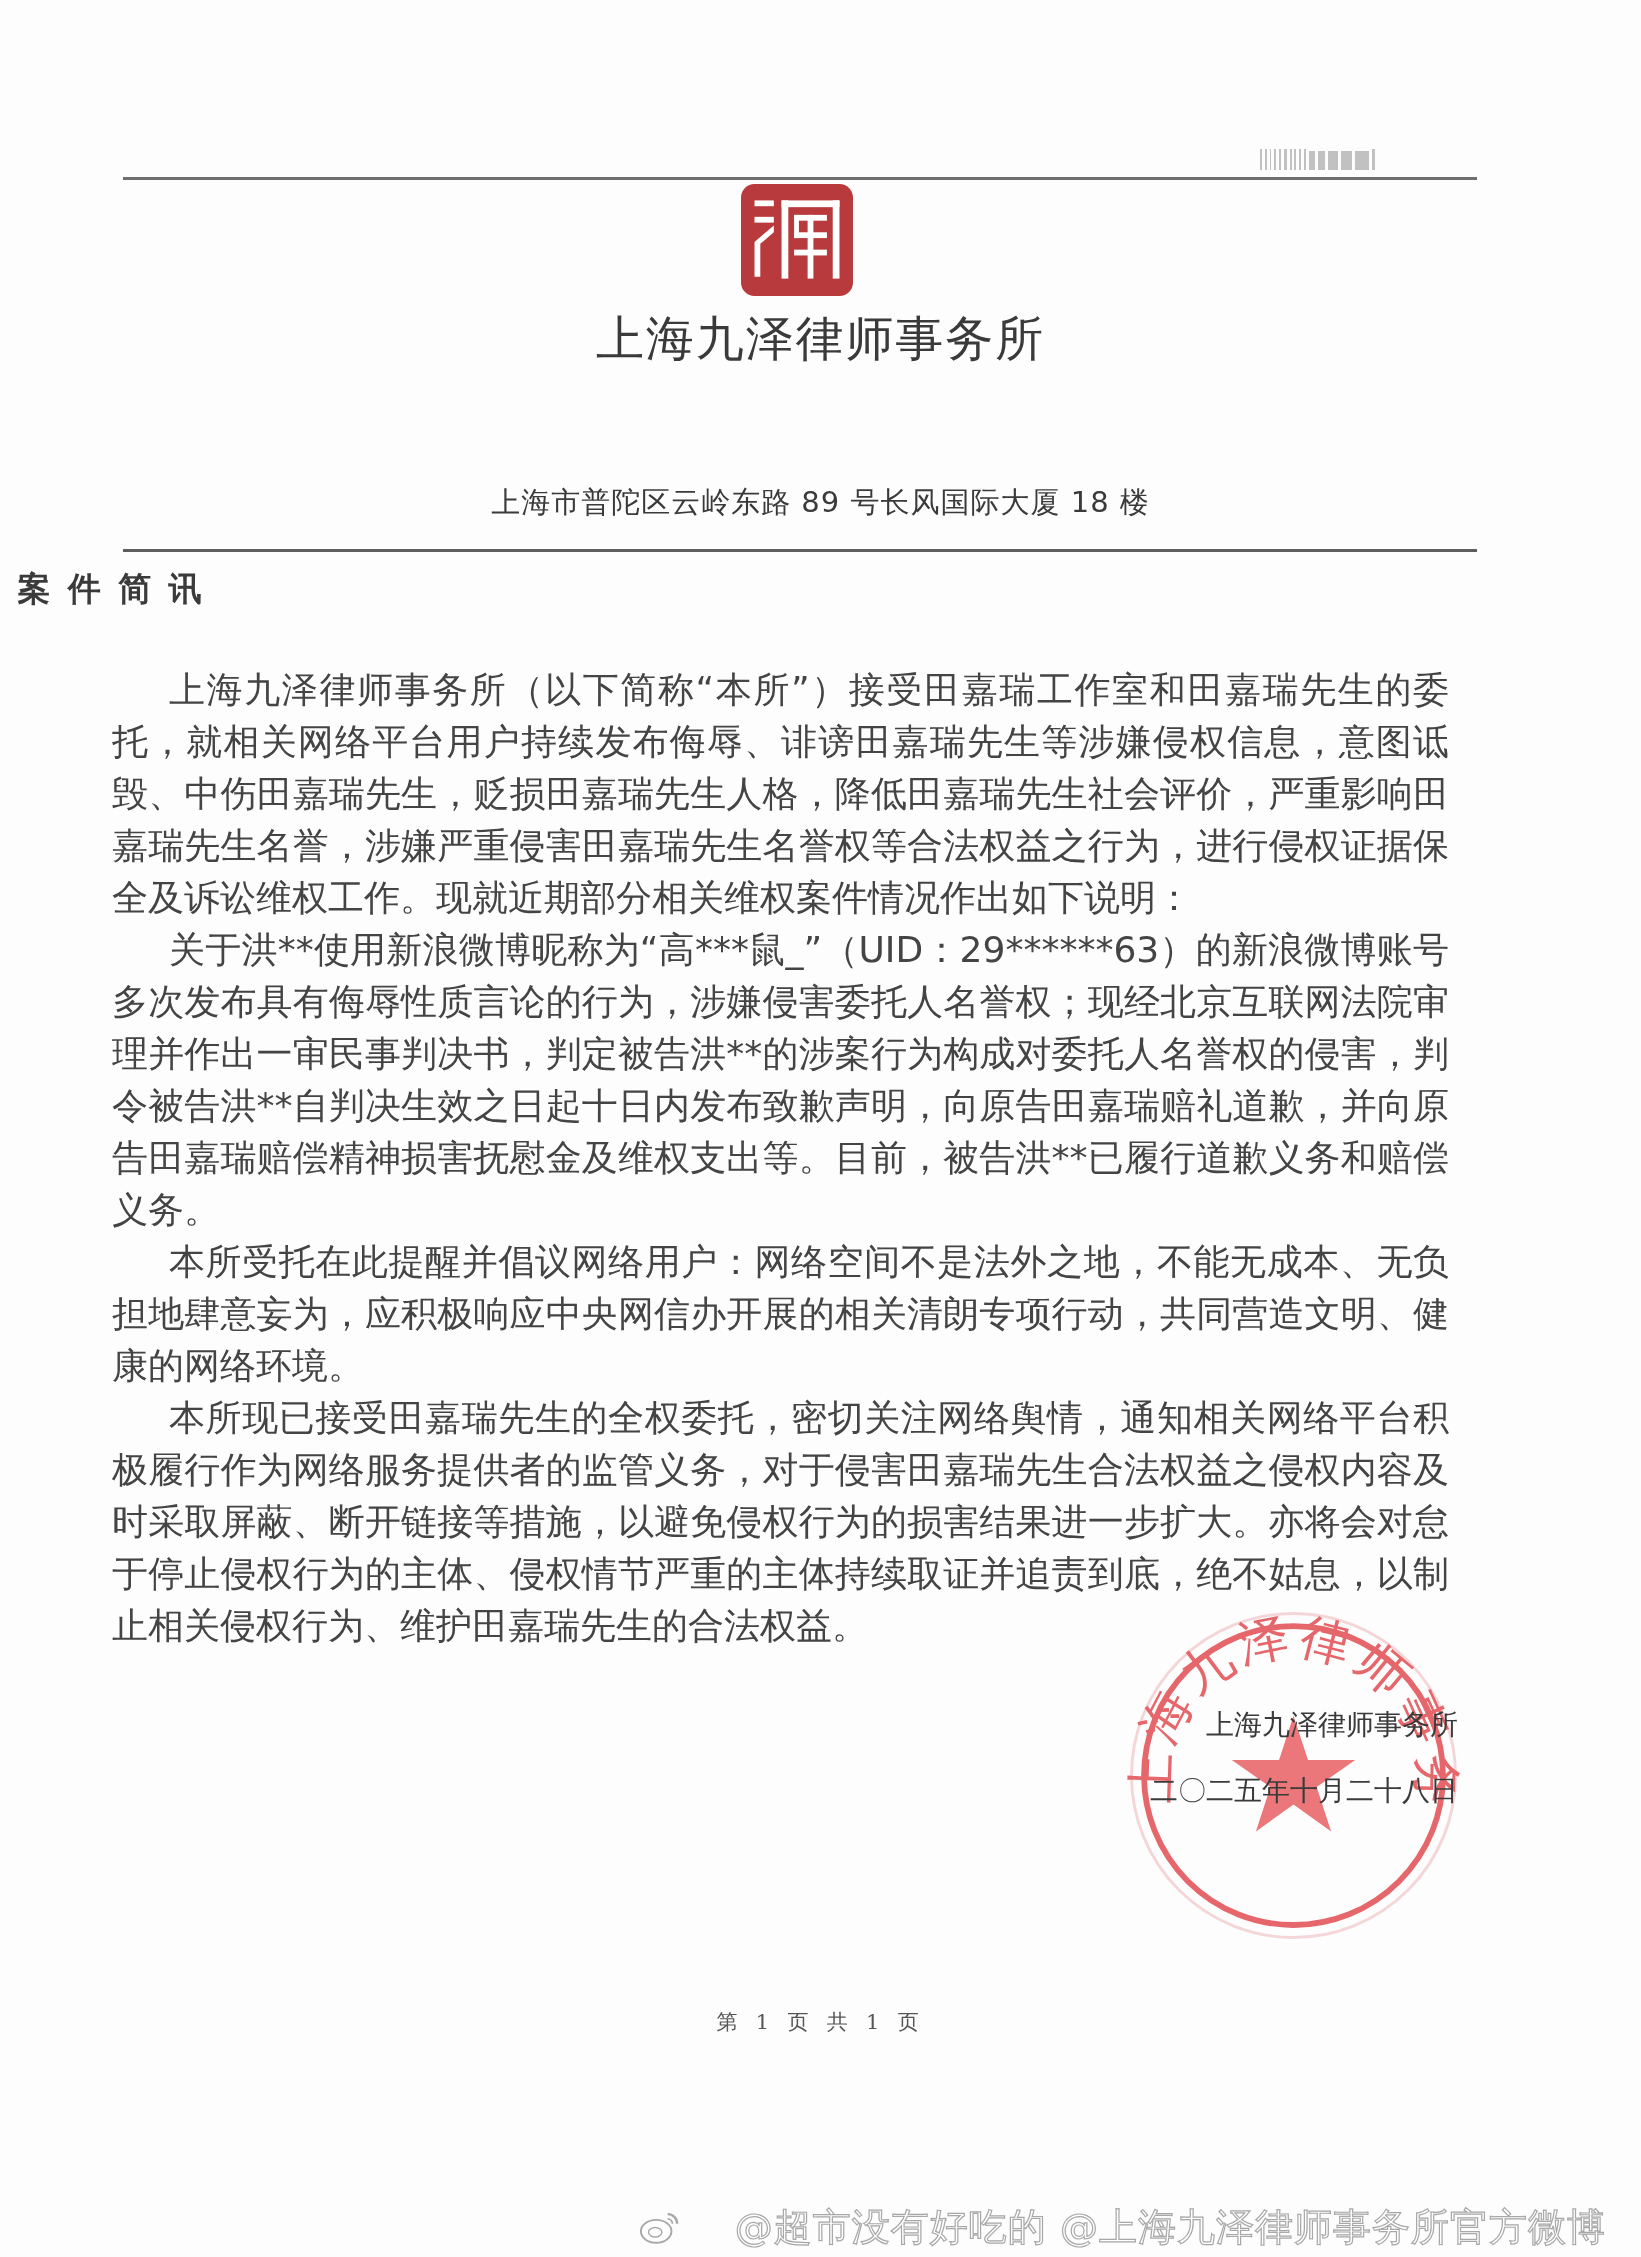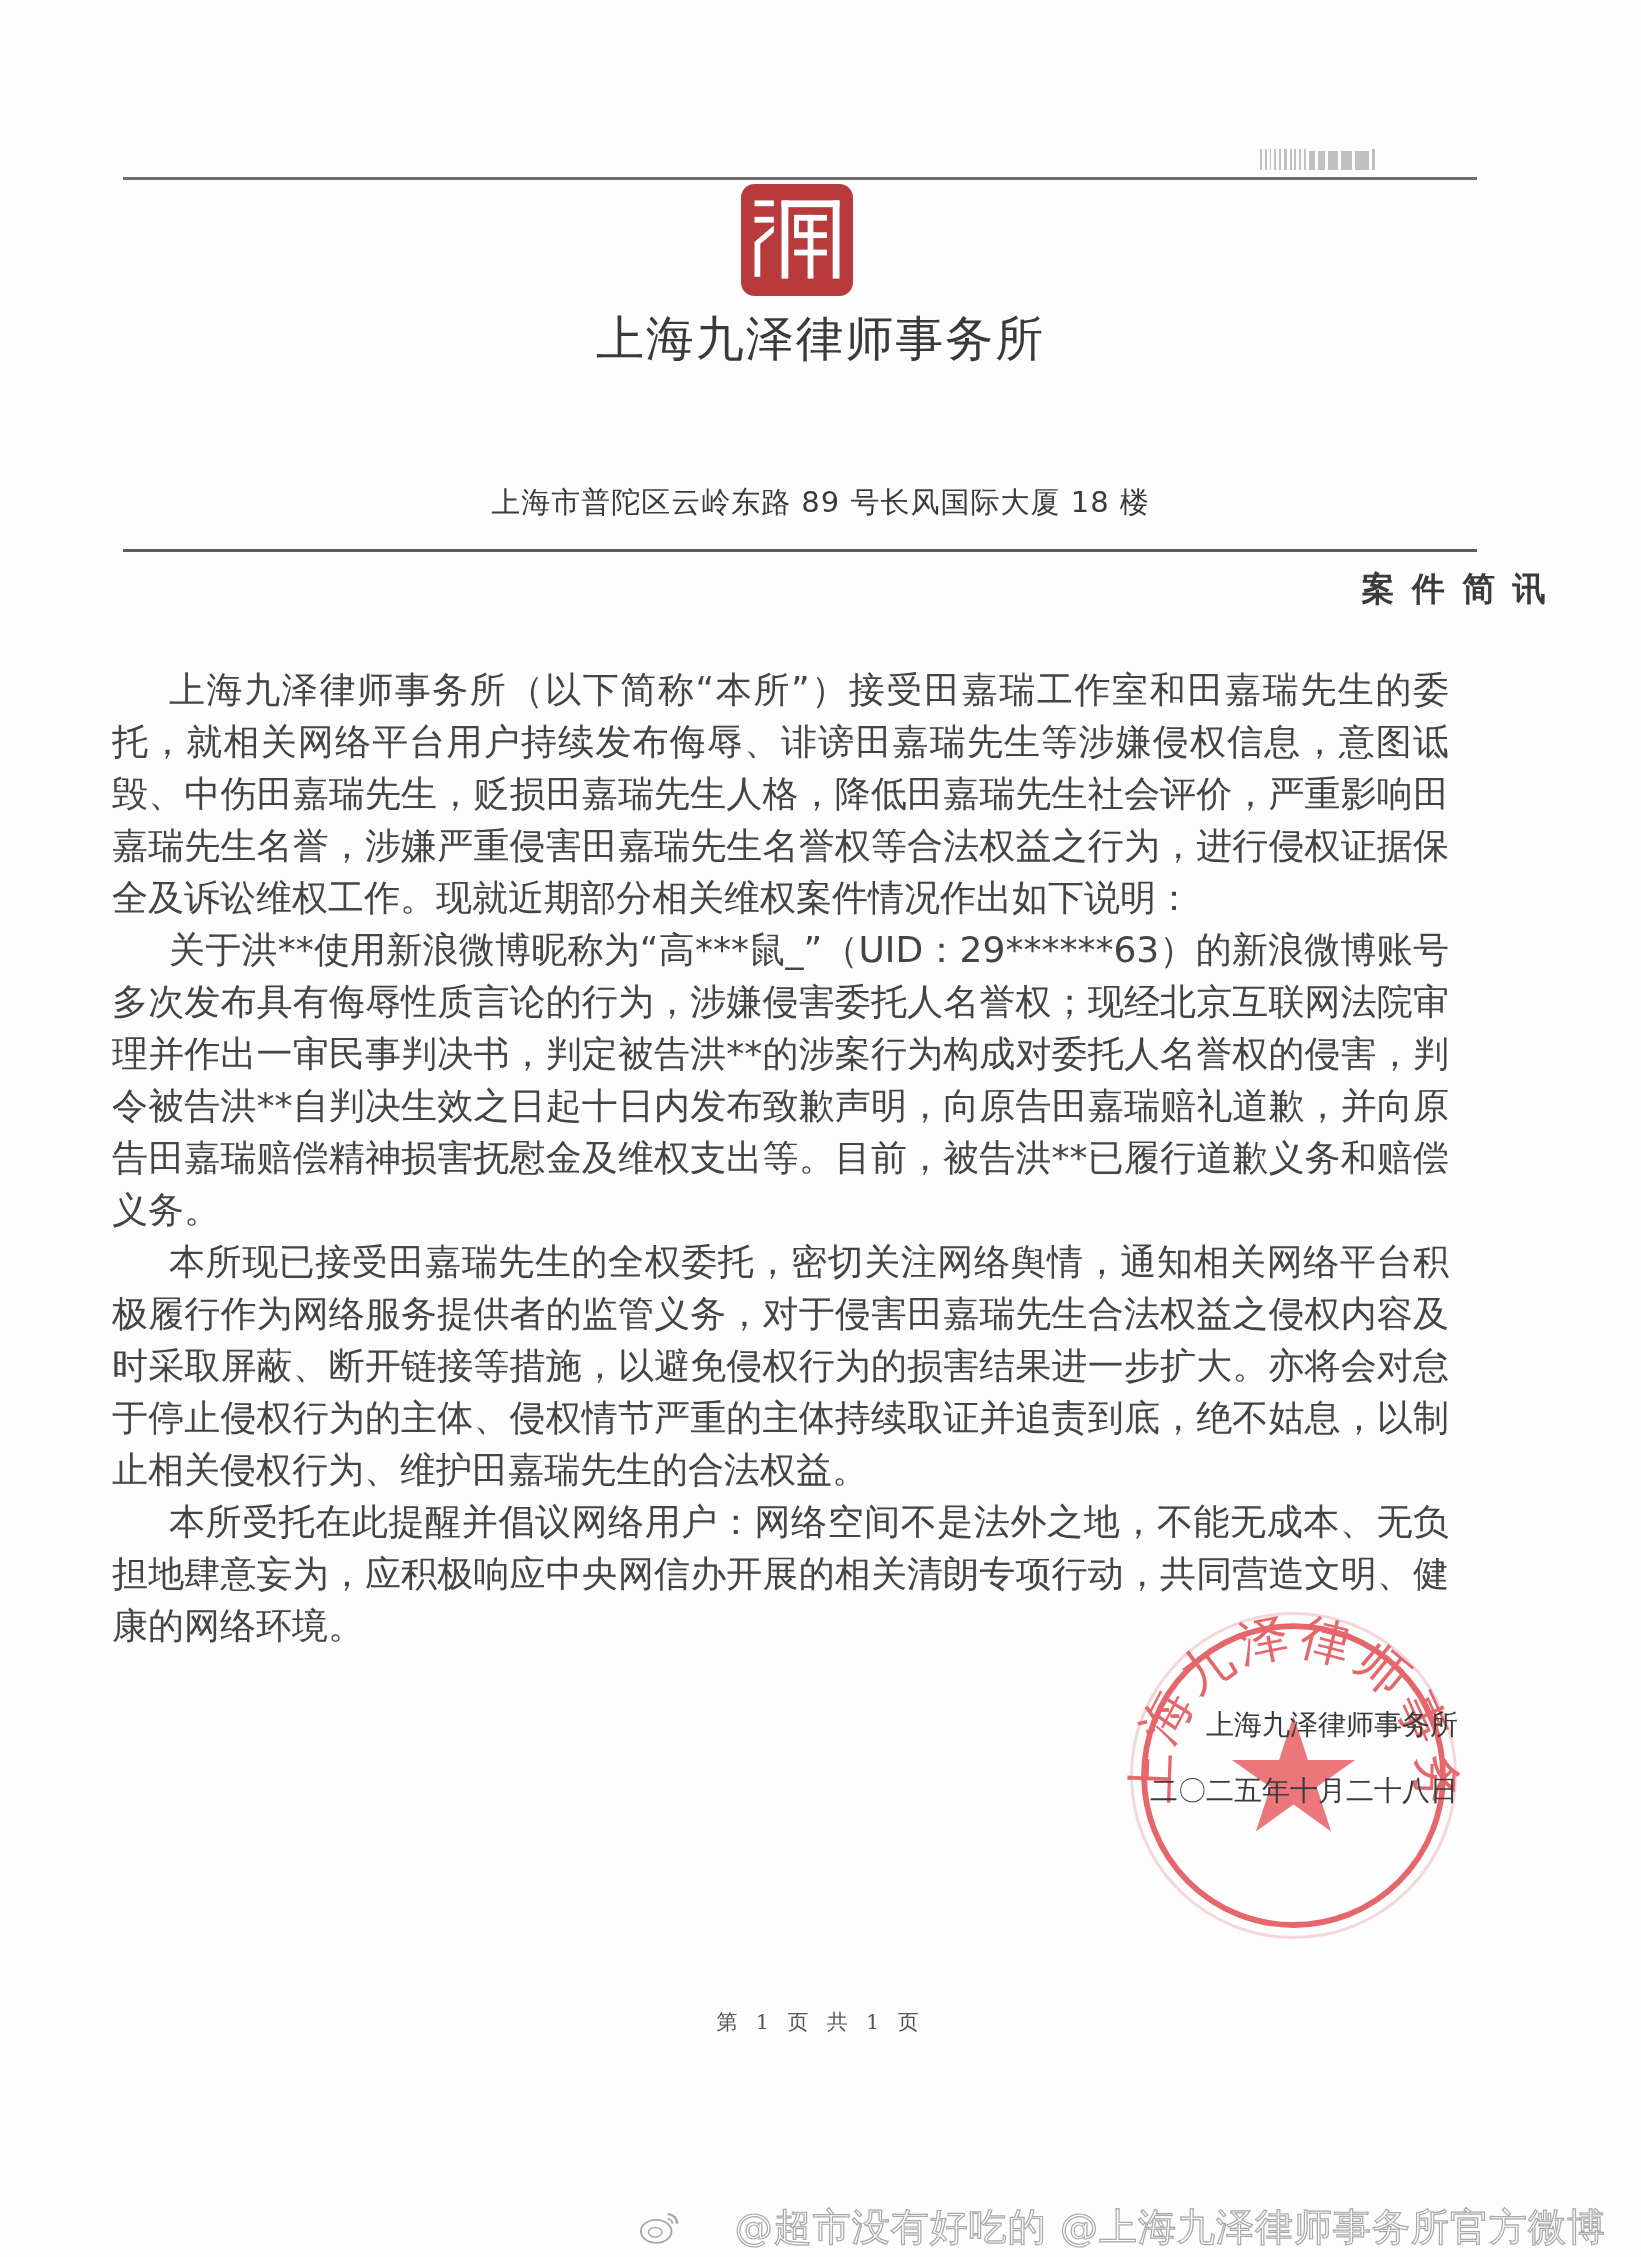--- a/index.html
+++ b/index.html
@@ -13,21 +13,21 @@
     .barcode span { display: inline-block; width: 1.9px; background: #9a9a9a; }
 
     .logo { position: absolute; left: 741px; top: 184px; width: 112px; height: 112px; background: #b83a3c; border-radius: 13.5px; }
     .logo svg { width: 112px; height: 112px; }
 
     .firm-cn { position: absolute; left: 0; top: 307px; width: 1641px; text-align: center; font-family: "DejaVu Sans", sans-serif; font-size: 48px; letter-spacing: 1.9px; color: #3a3a3a; }
     .firm-en { position: absolute; left: 0; top: 415px; width: 1641px; text-align: center; font-family: "Liberation Serif", serif; font-weight: bold; font-size: 36px; color: #404040; letter-spacing: 0.5px; }
     .firm-addr { position: absolute; left: 0; top: 483px; width: 1641px; text-align: center; font-family: "DejaVu Sans", sans-serif; font-size: 29px; color: #3a3a3a; letter-spacing: 1px; }
     .mid-rule { position: absolute; left: 123px; top: 549px; width: 1354px; height: 2.9px; background: #5e5e5e; }
 
-    .doc-title { position: absolute; left: 0; top: 567px; width: 1563px; text-align: right; font-family: "DejaVu Sans", sans-serif; font-weight: bold; font-size: 33px; color: #3a3a3a; letter-spacing: 17.4px; padding-left: 17.4px; }
+    .doc-title { position: absolute; left: 0; top: 567px; width: 1563px; text-align: left; font-family: "DejaVu Sans", sans-serif; font-weight: bold; font-size: 33px; color: #3a3a3a; letter-spacing: 17.4px; padding-left: 17.4px; }
 
     .body-text { position: absolute; left: 112px; top: 664px; width: 1337px; font-family: "DejaVu Sans", sans-serif; font-size: 36px; line-height: 52px; color: #444; text-align: justify; }
     .body-text p { text-indent: 57px; margin-bottom: 0; }
 
     .seal { position: absolute; left: 1118px; top: 1600px; width: 352px; height: 352px; opacity: 0.82; }
     .signature { position: absolute; left: 1120px; top: 1692px; width: 338px; text-align: right; font-family: "DejaVu Sans", sans-serif; font-size: 28px; color: #3a3a3a; line-height: 66px; }
     .signature div { white-space: nowrap; }
 
     .page-num { position: absolute; left: 0; top: 2008px; width: 1641px; text-align: center; font-family: "DejaVu Serif", serif; font-size: 21px; color: #555; letter-spacing: 5.8px; }
 
@@ -81,22 +81,22 @@
   <div class="firm-cn">上海九泽律师事务所</div>
   <div class="firm-addr">上海市普陀区云岭东路 89 号长风国际大厦 18 楼</div>
 
   <div class="mid-rule"></div>
 
   <div class="doc-title">案件简讯</div>
 
   <div class="body-text">
     <p>上海九泽律师事务所（以下简称“本所”）接受田嘉瑞工作室和田嘉瑞先生的委托，就相关网络平台用户持续发布侮辱、诽谤田嘉瑞先生等涉嫌侵权信息，意图诋毁、中伤田嘉瑞先生，贬损田嘉瑞先生人格，降低田嘉瑞先生社会评价，严重影响田嘉瑞先生名誉，涉嫌严重侵害田嘉瑞先生名誉权等合法权益之行为，进行侵权证据保全及诉讼维权工作。现就近期部分相关维权案件情况作出如下说明：</p>
     <p>关于洪**使用新浪微博昵称为“高***鼠_”（UID：29******63）的新浪微博账号多次发布具有侮辱性质言论的行为，涉嫌侵害委托人名誉权；现经北京互联网法院审理并作出一审民事判决书，判定被告洪**的涉案行为构成对委托人名誉权的侵害，判令被告洪**自判决生效之日起十日内发布致歉声明，向原告田嘉瑞赔礼道歉，并向原告田嘉瑞赔偿精神损害抚慰金及维权支出等。目前，被告洪**已履行道歉义务和赔偿义务。</p>
+    <p>本所受托在此提醒并倡议网络用户：网络空间不是法外之地，不能无成本、无负担地肆意妄为，应积极响应中央网信办开展的相关清朗专项行动，共同营造文明、健康的网络环境。</p>
     <p>本所现已接受田嘉瑞先生的全权委托，密切关注网络舆情，通知相关网络平台积极履行作为网络服务提供者的监管义务，对于侵害田嘉瑞先生合法权益之侵权内容及时采取屏蔽、断开链接等措施，以避免侵权行为的损害结果进一步扩大。亦将会对怠于停止侵权行为的主体、侵权情节严重的主体持续取证并追责到底，绝不姑息，以制止相关侵权行为、维护田嘉瑞先生的合法权益。</p>
-    <p>本所受托在此提醒并倡议网络用户：网络空间不是法外之地，不能无成本、无负担地肆意妄为，应积极响应中央网信办开展的相关清朗专项行动，共同营造文明、健康的网络环境。</p>
   </div>
 
   <div class="seal">
     <svg viewBox="0 0 365 365" width="352" height="352">
       <defs>
         <path id="sealArc" d="M 60,230 A 130,130 0 1,1 305,230"></path>
       </defs>
       <circle cx="182" cy="182" r="168" fill="none" stroke="#e8a0a3" stroke-width="3" opacity="0.5"></circle>
       <circle cx="182" cy="182" r="155" fill="none" stroke="#e0474c" stroke-width="6"></circle>
       <text font-family="DejaVu Sans, sans-serif" font-size="52" fill="#e0474c" letter-spacing="6">

